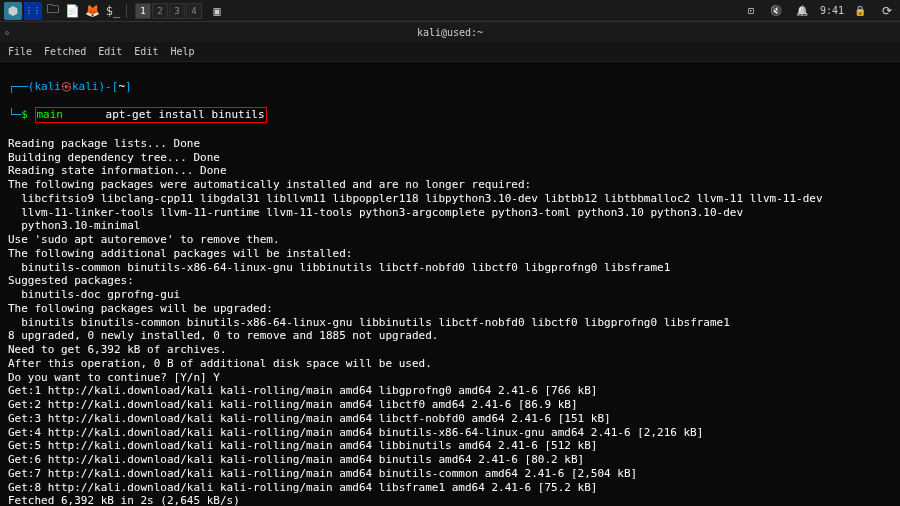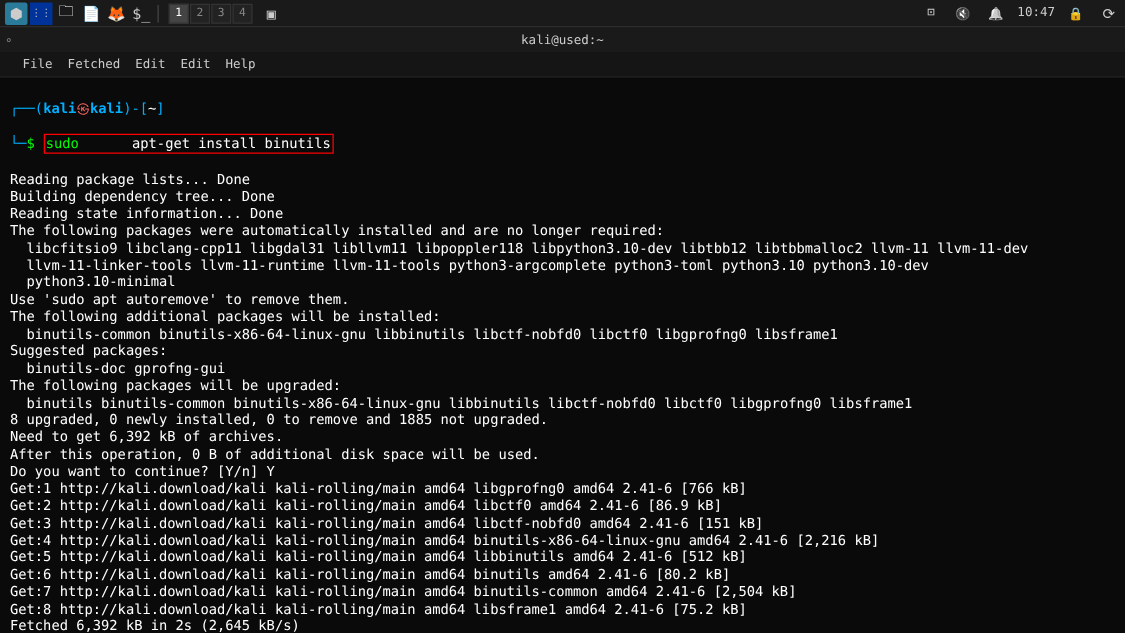--- a/index.html
+++ b/index.html
@@ -50,36 +50,36 @@
       position: absolute; left: 4px;
       display: flex; gap: 4px;
     }
 
     .menubar {
       height: 20px;
       background: #151515;
       display: flex;
       align-items: center;
       gap: 12px;
-      padding: 0 18px;
+      padding: 0 8px;
       color: #ccc;
       font-size: 10px;
       border-bottom: 1px solid #222;
     }
     .menu-item { cursor: default; }
 
     .terminal-body {
       padding: 4px 8px;
       color: #fff;
       line-height: 1.25;
       white-space: pre;
       font-size: 11px;
     }
     .prompt-open { color: #00b0ff; }
-    .prompt-user { color: #00b0ff; font-weight: bold; }
+    .prompt-user { color: #00b0ff; font-weight: normal; }
     .prompt-at { color: #ff6666; }
     .prompt-path { color: #fff; }
     .prompt-dollar { color: #00ff00; }
     .cmd-sudo { color: #00ff00; }
     .cmd-rest { color: #fff; margin-left: 36px; }
     .red-box {
       border: 1px solid #ff0000;
       display: inline-block;
       padding: 0 1px;
     }
@@ -108,21 +108,21 @@
       <div class="workspace">2</div>
       <div class="workspace">3</div>
       <div class="workspace">4</div>
     </div>
     <div class="tb-icon terminal-icon">▣</div>
   </div>
   <div class="taskbar-right">
     <span class="tb-icon usb-icon"></span>
     <span class="tb-icon sound-icon"></span>
     <span class="tb-icon bell-icon"></span>
-    <span>10:47</span>
+    <span>9:41</span>
     <span class="tb-icon lock-icon"></span>
     <span class="tb-icon power-icon"></span>
   </div>
 </div>
 
 <div class="titlebar">
   <div class="titlebar-controls">
     <span style="color:#888">∘</span>
   </div>
   <span>kali@used:~</span>
@@ -131,15 +131,15 @@
 <div class="menubar">
   <span class="menu-item">File</span>
   <span class="menu-item">Fetched</span>
   <span class="menu-item">Edit</span>
   <span class="menu-item">Edit</span>
   <span class="menu-item">Help</span>
 </div>
 
 <div class="terminal-body">
 <div class="line"><span class="prompt-open">┌──(</span><span class="prompt-user">kali</span><span class="prompt-at">㉿</span><span class="prompt-user">kali</span><span class="prompt-open">)-[</span><span class="prompt-path">~</span><span class="prompt-open">]</span></div>
-<div class="line"><span class="prompt-open">└─</span><span class="prompt-dollar">$</span> <span class="red-box"><span class="cmd-sudo">sudo</span><span class="cmd-rest"> apt-get install binutils</span></span></div>
+<div class="line"><span class="prompt-open">└─</span><span class="prompt-dollar">$</span> <span class="red-box"><span class="cmd-sudo">main</span><span class="cmd-rest"> apt-get install binutils</span></span></div>
 <div id="output-container"><div class="line">Reading package lists... Done</div><div class="line">Building dependency tree... Done</div><div class="line">Reading state information... Done</div><div class="line">The following packages were automatically installed and are no longer required:</div><div class="line">  libcfitsio9 libclang-cpp11 libgdal31 libllvm11 libpoppler118 libpython3.10-dev libtbb12 libtbbmalloc2 llvm-11 llvm-11-dev</div><div class="line">  llvm-11-linker-tools llvm-11-runtime llvm-11-tools python3-argcomplete python3-toml python3.10 python3.10-dev</div><div class="line">  python3.10-minimal</div><div class="line">Use 'sudo apt autoremove' to remove them.</div><div class="line">The following additional packages will be installed:</div><div class="line">  binutils-common binutils-x86-64-linux-gnu libbinutils libctf-nobfd0 libctf0 libgprofng0 libsframe1</div><div class="line">Suggested packages:</div><div class="line">  binutils-doc gprofng-gui</div><div class="line">The following packages will be upgraded:</div><div class="line">  binutils binutils-common binutils-x86-64-linux-gnu libbinutils libctf-nobfd0 libctf0 libgprofng0 libsframe1</div><div class="line">8 upgraded, 0 newly installed, 0 to remove and 1885 not upgraded.</div><div class="line">Need to get 6,392 kB of archives.</div><div class="line">After this operation, 0 B of additional disk space will be used.</div><div class="line">Do you want to continue? [Y/n] Y</div><div class="line">Get:1 http://kali.download/kali kali-rolling/main amd64 libgprofng0 amd64 2.41-6 [766 kB]</div><div class="line">Get:2 http://kali.download/kali kali-rolling/main amd64 libctf0 amd64 2.41-6 [86.9 kB]</div><div class="line">Get:3 http://kali.download/kali kali-rolling/main amd64 libctf-nobfd0 amd64 2.41-6 [151 kB]</div><div class="line">Get:4 http://kali.download/kali kali-rolling/main amd64 binutils-x86-64-linux-gnu amd64 2.41-6 [2,216 kB]</div><div class="line">Get:5 http://kali.download/kali kali-rolling/main amd64 libbinutils amd64 2.41-6 [512 kB]</div><div class="line">Get:6 http://kali.download/kali kali-rolling/main amd64 binutils amd64 2.41-6 [80.2 kB]</div><div class="line">Get:7 http://kali.download/kali kali-rolling/main amd64 binutils-common amd64 2.41-6 [2,504 kB]</div><div class="line">Get:8 http://kali.download/kali kali-rolling/main amd64 libsframe1 amd64 2.41-6 [75.2 kB]</div><div class="line">Fetched 6,392 kB in 2s (2,645 kB/s)</div></div>
 </div>
 
 </body></html>

